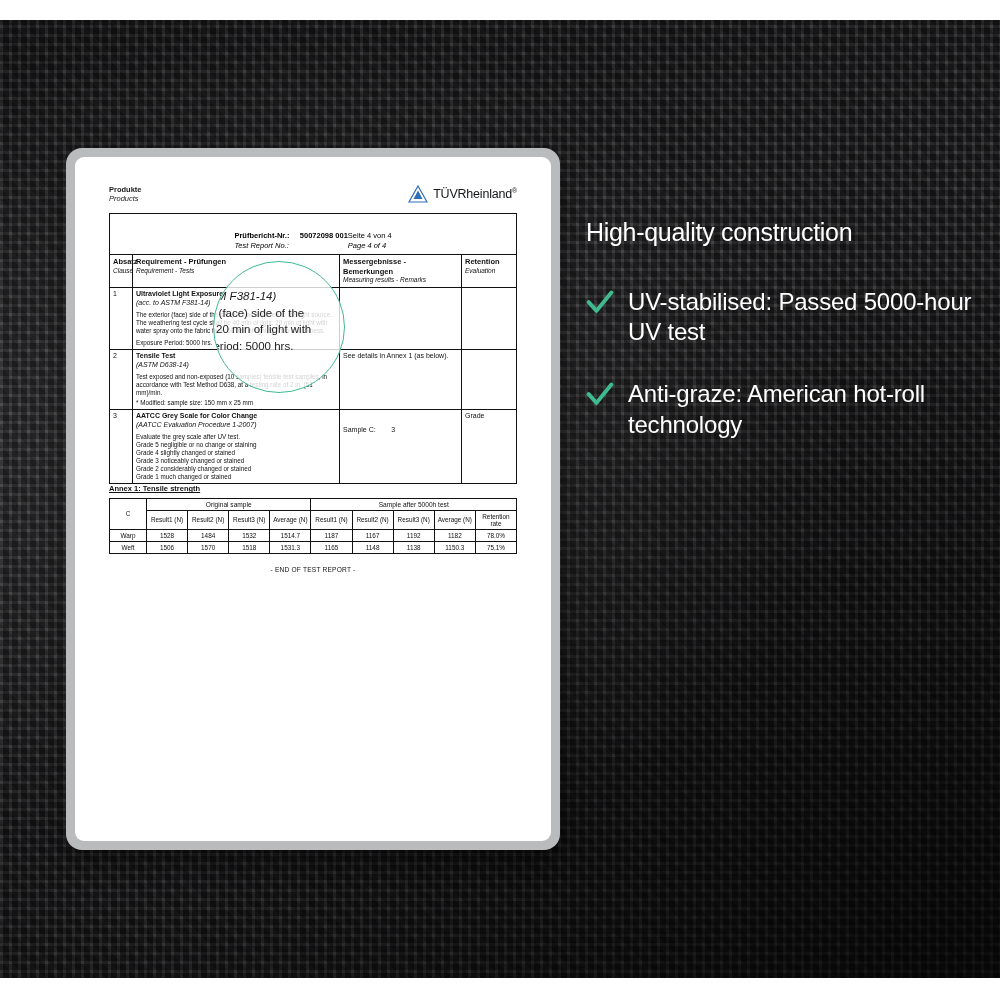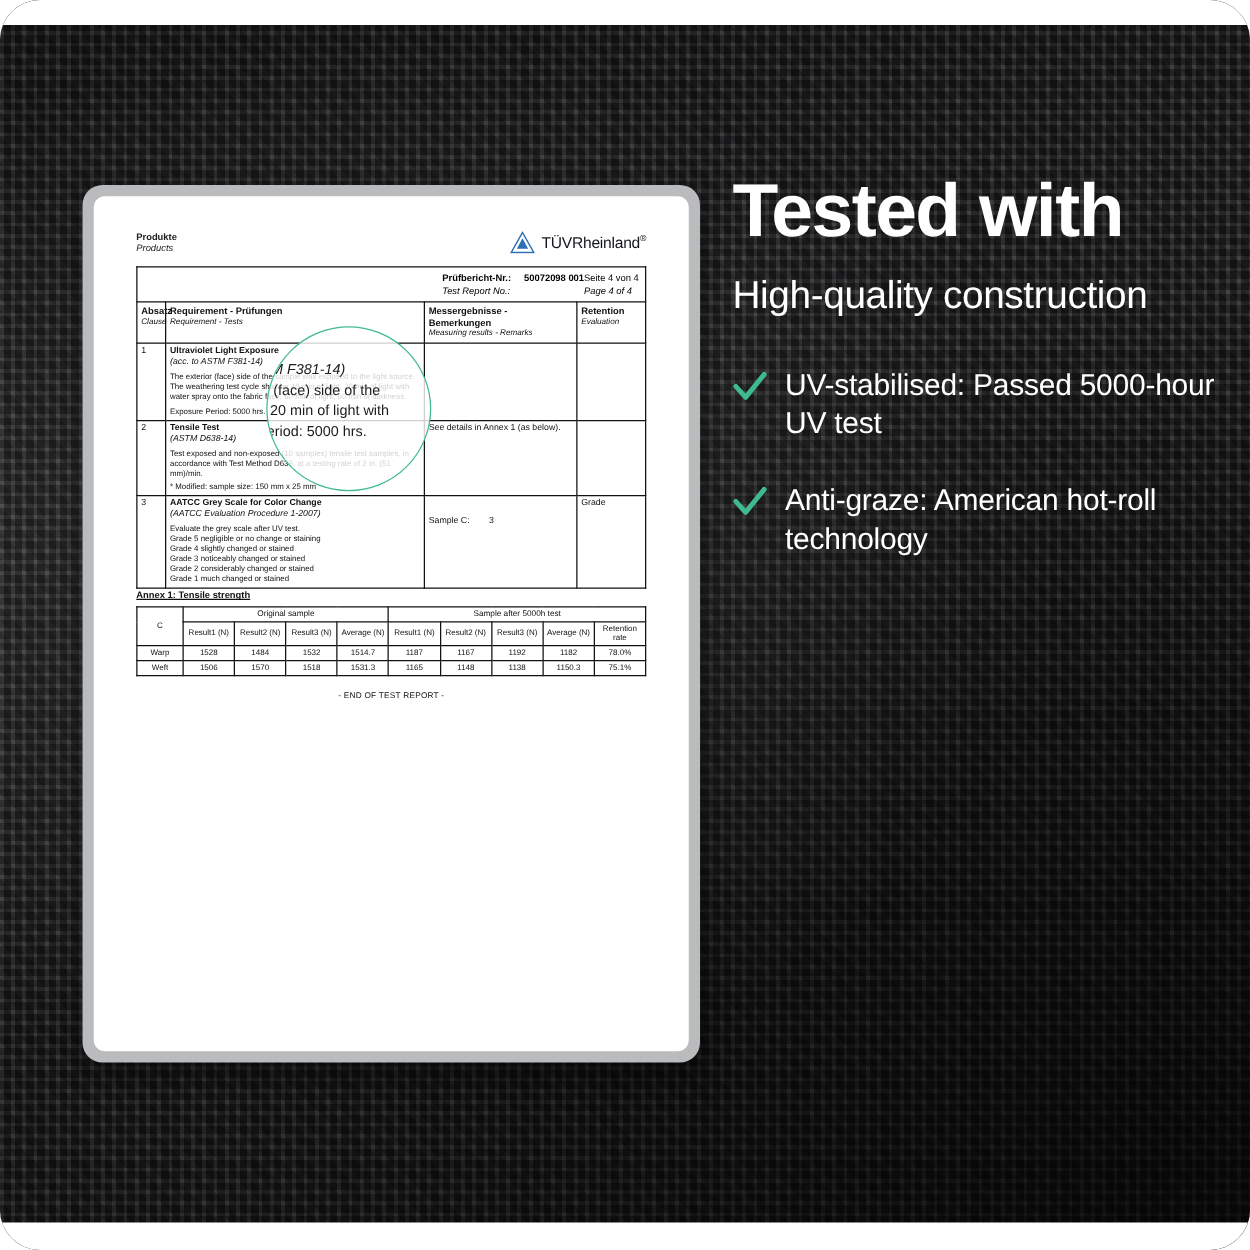--- a/index.html
+++ b/index.html
@@ -11,21 +11,20 @@
     width: 1000px;
     height: 1000px;
     font-family: "Liberation Sans", sans-serif;
     overflow: hidden;
   }
   .stage {
     position: relative;
     width: 1000px;
     height: 1000px;
     overflow: hidden;
-    border-radius: 32px;
   }
   
   .bg {
     position: absolute;
     inset: 0;
     background-color: #2b2b2d;
     background-image:
       repeating-linear-gradient(90deg, rgba(255,255,255,0.055) 0px, rgba(255,255,255,0.055) 3px, rgba(0,0,0,0.30) 3px, rgba(0,0,0,0.30) 9px),
       repeating-linear-gradient(0deg, rgba(255,255,255,0.05) 0px, rgba(255,255,255,0.05) 3px, rgba(0,0,0,0.28) 3px, rgba(0,0,0,0.28) 9px),
       repeating-linear-gradient(45deg, rgba(255,255,255,0.035) 0px, rgba(255,255,255,0.035) 6px, rgba(0,0,0,0.12) 6px, rgba(0,0,0,0.12) 14px);
@@ -105,23 +104,23 @@
     white-space: nowrap;
   }
   .tuv-reg { font-size: 7px; vertical-align: super; }
 
   
   .report-bar {
     margin-top: 9px;
     border: 1px solid #111;
     border-bottom: none;
     display: flex;
-    justify-content: flex-end;
+    justify-content: center;
     align-items: flex-start;
-    padding: 4px 5px 4px 5px;
+    padding: 17px 5px 4px 5px;
     font-size: 7.5px;
     line-height: 1.3;
   }
   .report-bar .lbl-de { font-weight: bold; }
   .report-bar .lbl-en { font-style: italic; }
   .report-bar .right { text-align: left; }
 
   
   table.doc {
     width: 100%;
@@ -210,21 +209,21 @@
   .headline {
     color: #ffffff;
     font-size: 60px;
     line-height: 0.96;
     font-weight: bold;
     letter-spacing: -1.2px;
     margin: 0;
   }
   .subhead {
     color: #ffffff;
-    font-size: 31px;
+    font-size: 25px;
     margin-top: 20px;
     letter-spacing: -0.3px;
     font-weight: normal;
   }
   .bullets {
     margin-top: 40px;
     display: flex;
     flex-direction: column;
     gap: 31px;
   }
@@ -416,21 +415,21 @@
           <div>min of light, 20 min of light with</div>
           <div>Exposure Period: 5000 hrs.</div>
         </div>
       </div>
 
     </div>
   </div>
 
   <div class="panel">
     <h1 class="headline">
-      <span>Tested with</span><br>
+      <br>
     </h1>
     <div class="subhead">High-quality construction</div>
 
     <div class="bullets">
       <div class="bullet">
         <svg class="tick" viewBox="0 0 32 32">
           <path d="M3 15 L12 25 L29 4" fill="none" stroke="#3fba8f" stroke-width="4.5" stroke-linecap="round" stroke-linejoin="round"></path>
         </svg>
         <div class="bullet-text">UV-stabilised: Passed 5000-hour UV test</div>
       </div>

